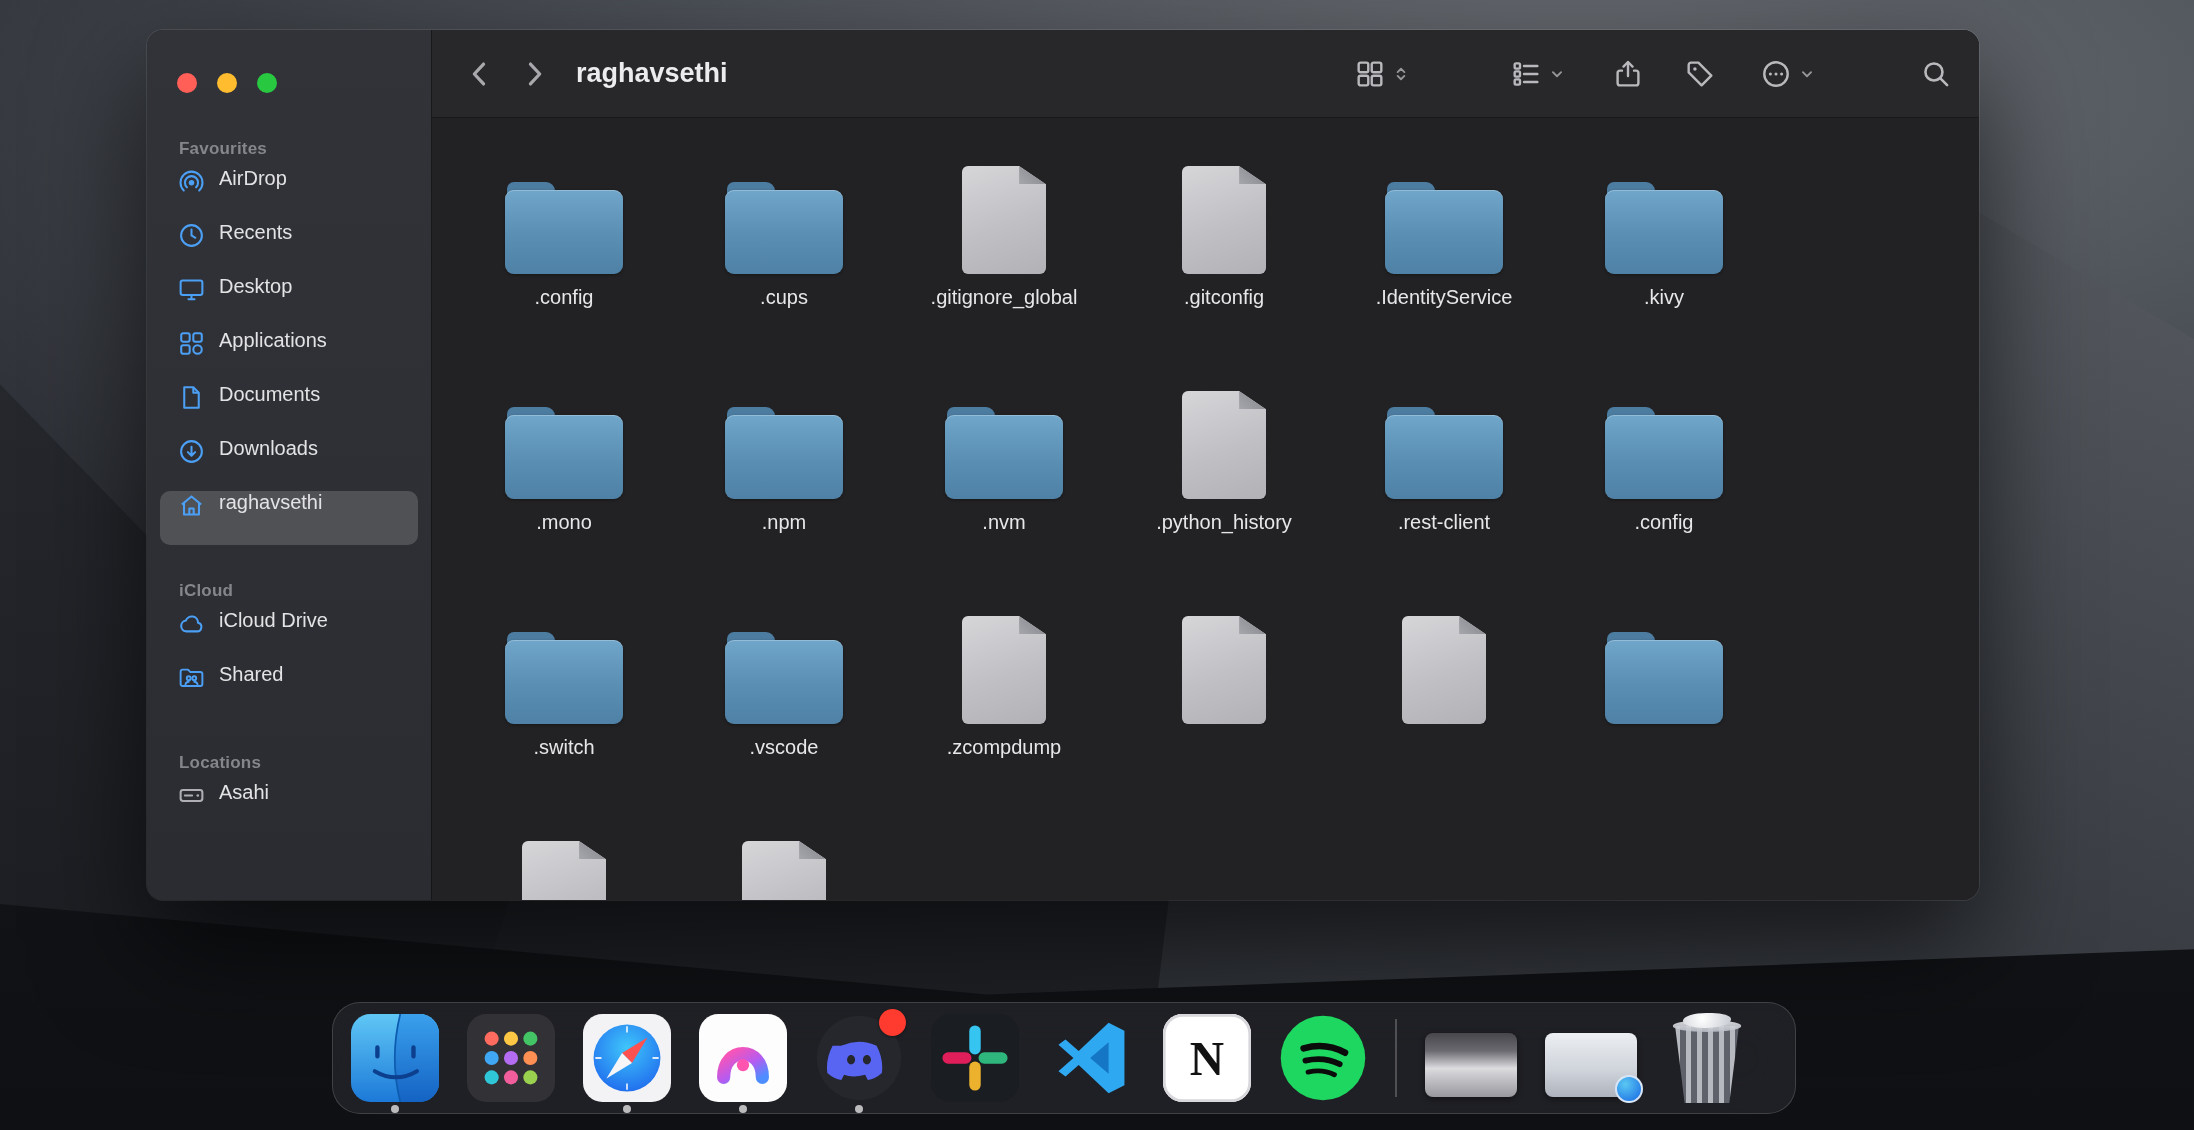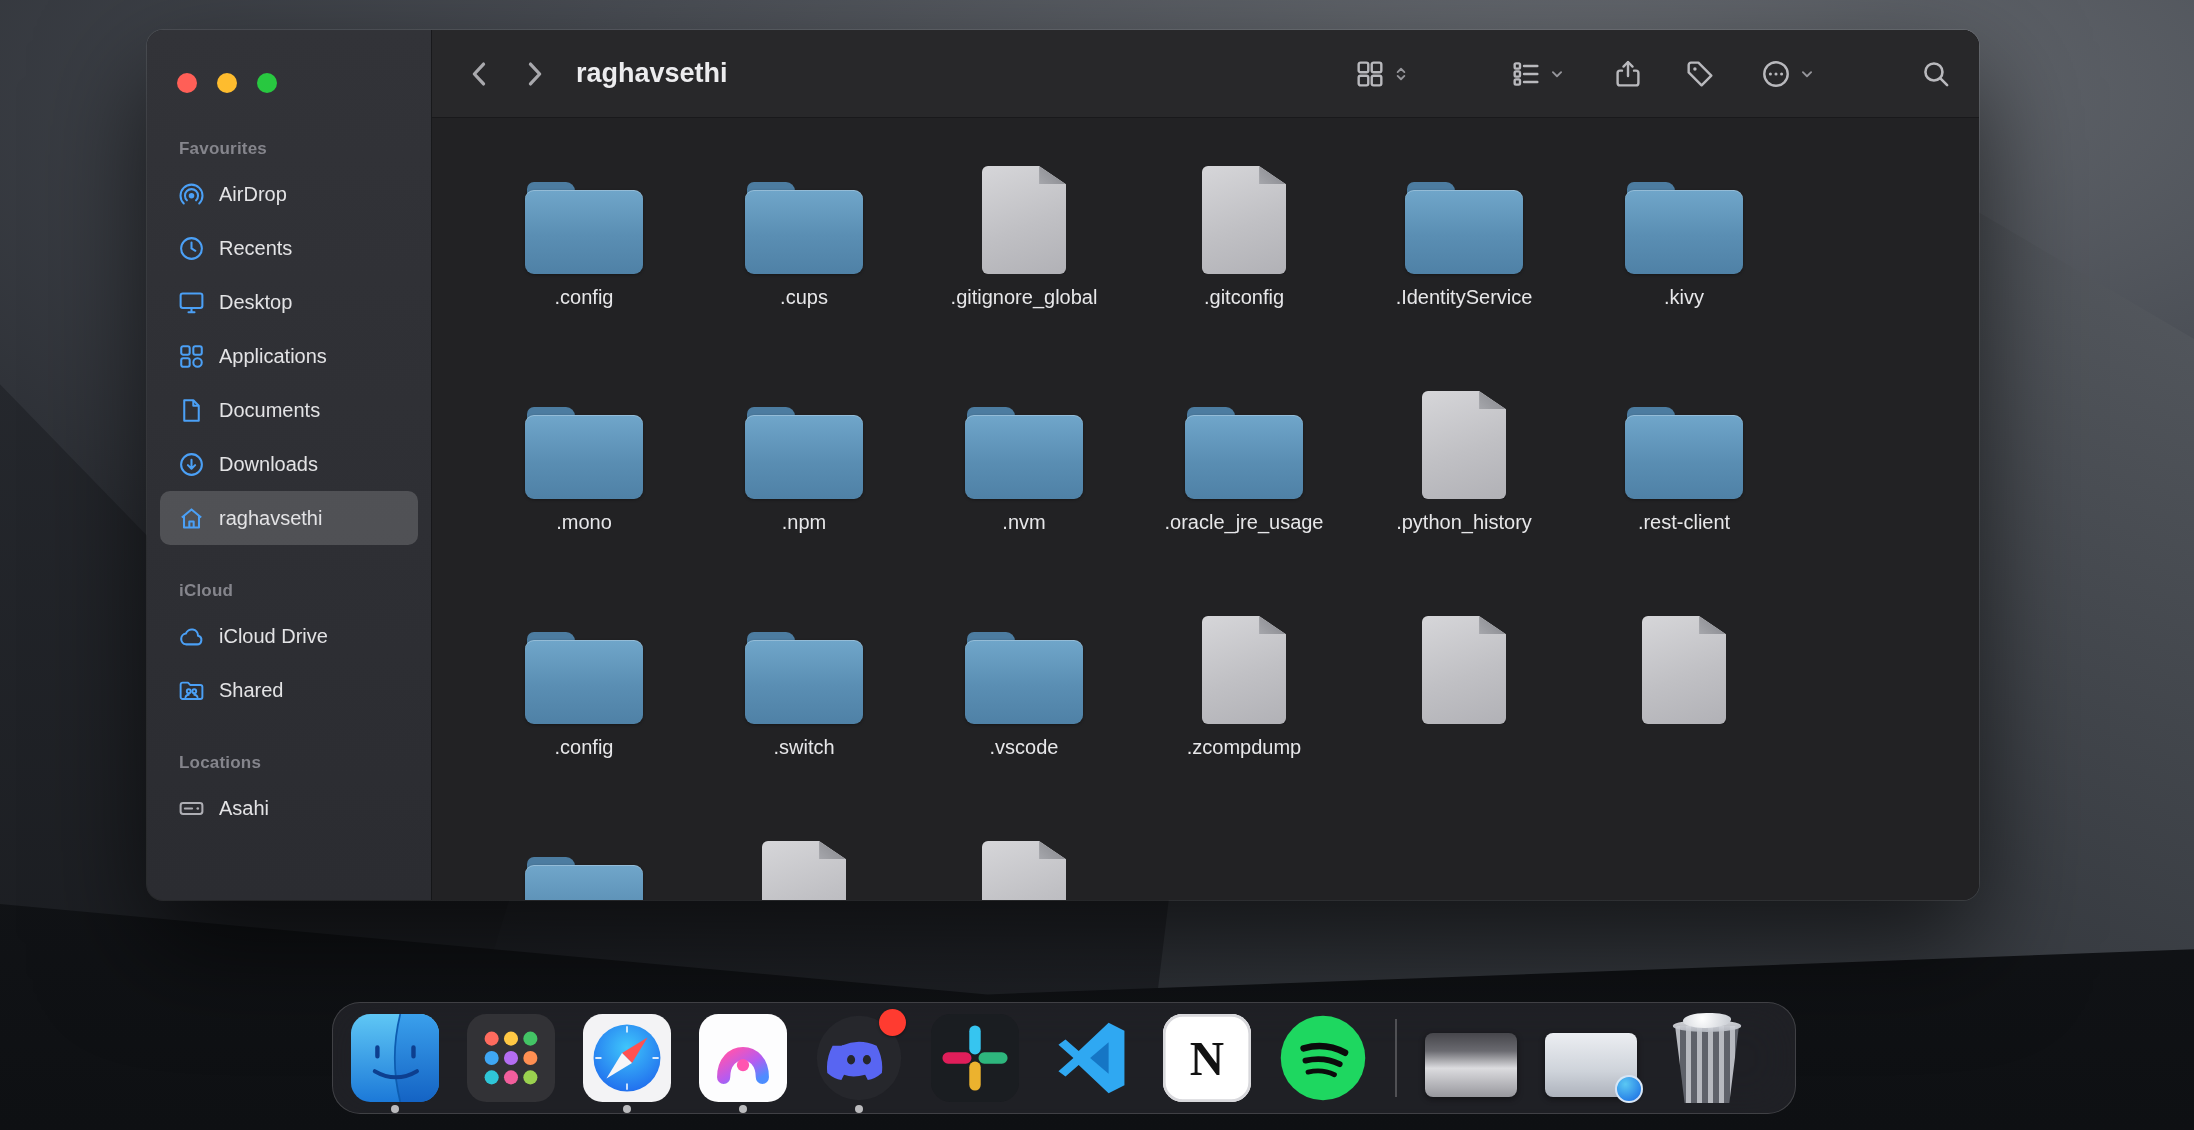--- a/index.html
+++ b/index.html
@@ -28,21 +28,21 @@
   .sidebar { width:285px; flex:none; background:linear-gradient(180deg,#323338 0%, #2b2c31 100%); border-right:1px solid rgba(0,0,0,.5); }
   .traffic { display:flex; gap:20px; padding:43px 0 0 30px; }
   .tl { width:20px; height:20px; border-radius:50%; }
   .tl-close { background:#ff5f57; }
   .tl-min   { background:#febc2e; }
   .tl-zoom  { background:#28c840; }
 
   .side-section { margin-top:36px; }
   .side-section:first-of-type { margin-top:46px; }
   .side-heading { padding-left:32px; font-size:17px; font-weight:700; color:#85858c; margin-bottom:8px; letter-spacing:.2px; }
-  .side-item { display:flex; align-items:center; gap:13px; height:54px; margin:0 13px; padding:0 17px; border-radius:10px; font-size:20px; color:#e3e3e5; cursor:default; }
+  .side-item { display:flex; gap:13px; height:54px; margin:0 13px; padding:0 17px; border-radius:10px; font-size:20px; color:#e3e3e5; cursor:default; }
   .side-item.selected { background:rgba(255,255,255,.165); }
   .side-icon { width:29px; height:29px; color:#4ba0f6; flex:none; display:flex; align-items:center; }
   .side-icon.gray { color:#aeaeb4; }
   .side-icon svg { width:100%; height:100%; }
 
   
   .main { flex:1; min-width:0; display:flex; flex-direction:column; background:#222224; }
   .toolbar { height:88px; flex:none; display:flex; align-items:center; background:#28282a; border-bottom:1px solid #19191b; padding:0 28px; color:#b9b9bd; }
   .tb-btn { display:flex; align-items:center; justify-content:center; flex:none; cursor:default; }
   .tb-btn svg { display:block; }
@@ -53,21 +53,21 @@
   .ctrl-main svg { width:32px; height:32px; }
   .ctrl-chev svg { width:18px; height:18px; color:#96969b; }
   .view-ctrl { margin-left:auto; }
   .group-ctrl { margin-left:100px; }
   .share-btn { margin-left:46px; } .share-btn svg { width:32px; height:32px; }
   .tag-btn { margin-left:40px; } .tag-btn svg { width:32px; height:32px; }
   .more-ctrl { margin-left:44px; }
   .search-btn { margin-left:104px; } .search-btn svg { width:31px; height:31px; }
 
   
-  .content { flex:1; overflow:hidden;padding-left:20px; }
+  .content { flex:1; overflow:hidden; }
   .files-grid { display:grid; grid-template-columns:repeat(6,220px); grid-auto-rows:225px; padding:32px 0 0 22px; }
   .file-item { display:flex; flex-direction:column; align-items:center; }
   .icon-box { height:124px; display:flex; align-items:flex-end; justify-content:center; }
   .file-label { margin-top:12px; font-size:20px; color:#e7e7e9; white-space:nowrap; }
 
   .icon-folder { width:118px; height:92px; position:relative; }
   .icon-folder::before { content:''; position:absolute; top:0; left:2px; width:48px; height:20px; background:#4c7ca0; border-radius:7px 9px 0 0; }
   .icon-folder::after { content:''; position:absolute; top:8px; left:0; width:100%; height:84px; border-radius:9px;
     background:linear-gradient(180deg,#70a6ca 0%, #5a8eb3 55%, #4f81a6 100%);
     box-shadow:inset 0 1px 0 rgba(255,255,255,.25), 0 1px 3px rgba(0,0,0,.35); }
@@ -366,26 +366,20 @@
             <div class="file-label">.npm</div>
           </div>
           <div class="file-item">
             <div class="icon-box">
               <div class="icon-folder"></div>
             </div>
             <div class="file-label">.nvm</div>
           </div>
           <div class="file-item">
             <div class="icon-box">
-              <div class="icon-folder"></div>
-            </div>
-            <div class="file-label">.oracle_jre_usage</div>
-          </div>
-          <div class="file-item">
-            <div class="icon-box">
               <div class="icon-file"></div>
             </div>
             <div class="file-label">.python_history</div>
           </div>
           <div class="file-item">
             <div class="icon-box">
               <div class="icon-folder"></div>
             </div>
             <div class="file-label">.rest-client</div>
           </div>

